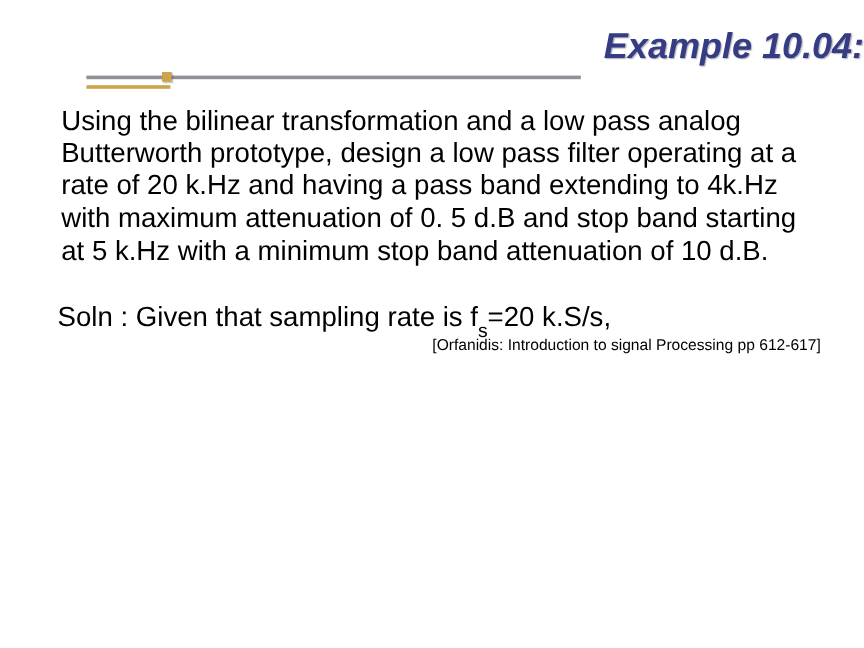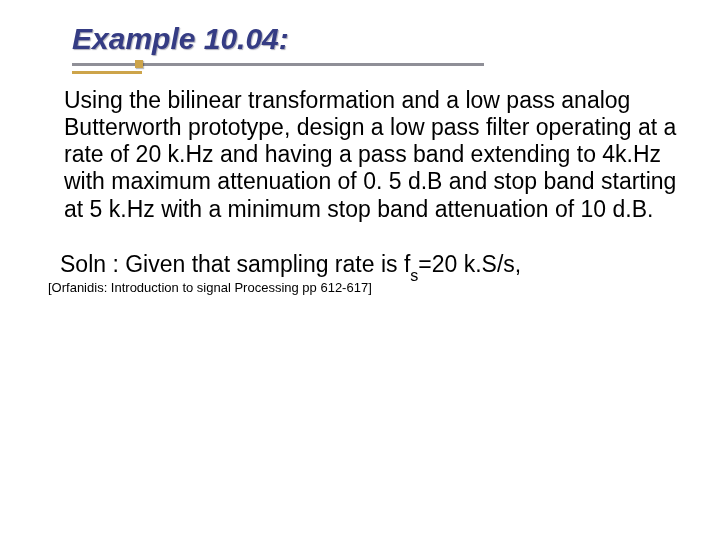--- a/index.html
+++ b/index.html
@@ -14,20 +14,21 @@
   }
   .slide {
     position: relative;
     width: 720px;
     height: 540px;
     box-sizing: border-box;
   }
   .title-wrap {
     position: relative;
     padding: 22px 0 0 72px;
+    text-align: right;
   }
   .title {
     font-size: 30px;
     font-weight: bold;
     font-style: italic;
     color: #353c84;
     line-height: 1.1;
     text-shadow: 1px 1px 1px rgba(120,120,140,0.6);
   }
   .rule-group {
@@ -60,31 +61,32 @@
     height: 8px;
     background: #cda44a;
     box-shadow: 1px 1px 1px rgba(0,0,0,0.25);
   }
   .body {
     padding: 12px 36px 0 48px;
     font-size: 23px;
     line-height: 1.18;
   }
   .problem {
-    margin: 0 0 28px 16px;
+    margin: 0 0 28px 3px;
   }
   .soln {
-    margin: 0 0 2px 12px;
+    margin: 0 0 2px 0;
   }
   .soln-line {
     display: block;
   }
   .citation {
     font-size: 13px;
     margin-top: 2px;
+    text-align: right;
   }
   sub {
     font-size: 0.7em;
     line-height: 0;
     position: relative;
     bottom: -0.25em;
   }
   .therefore {
     font-family: "Times New Roman", serif;
   }

